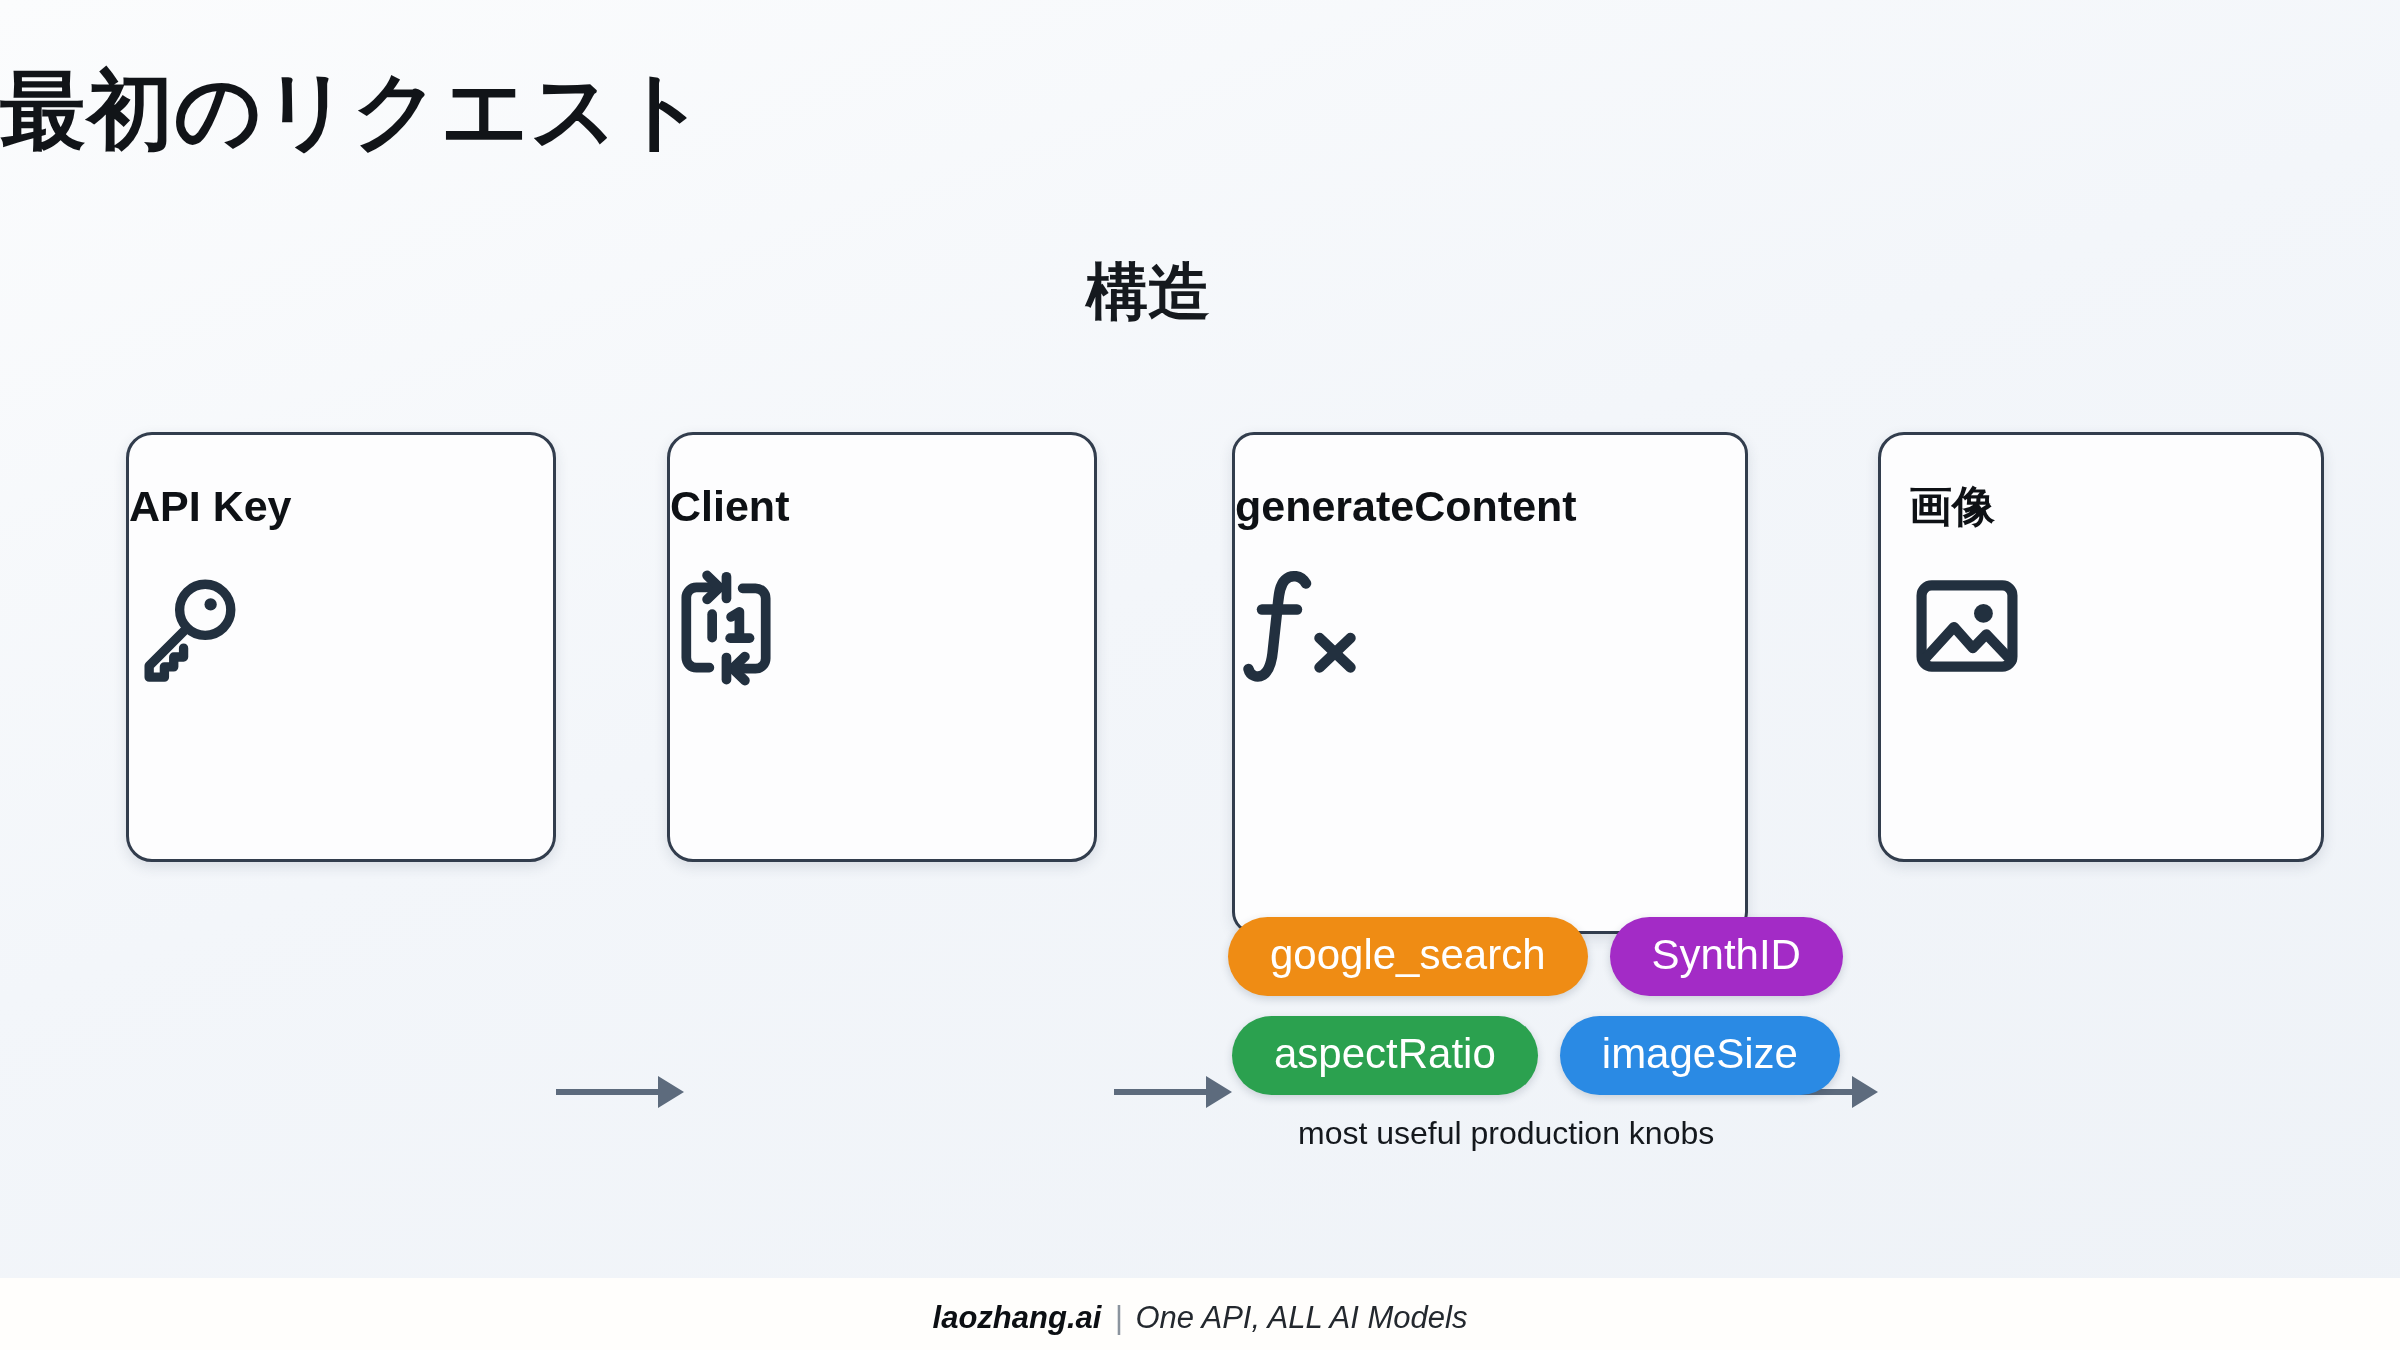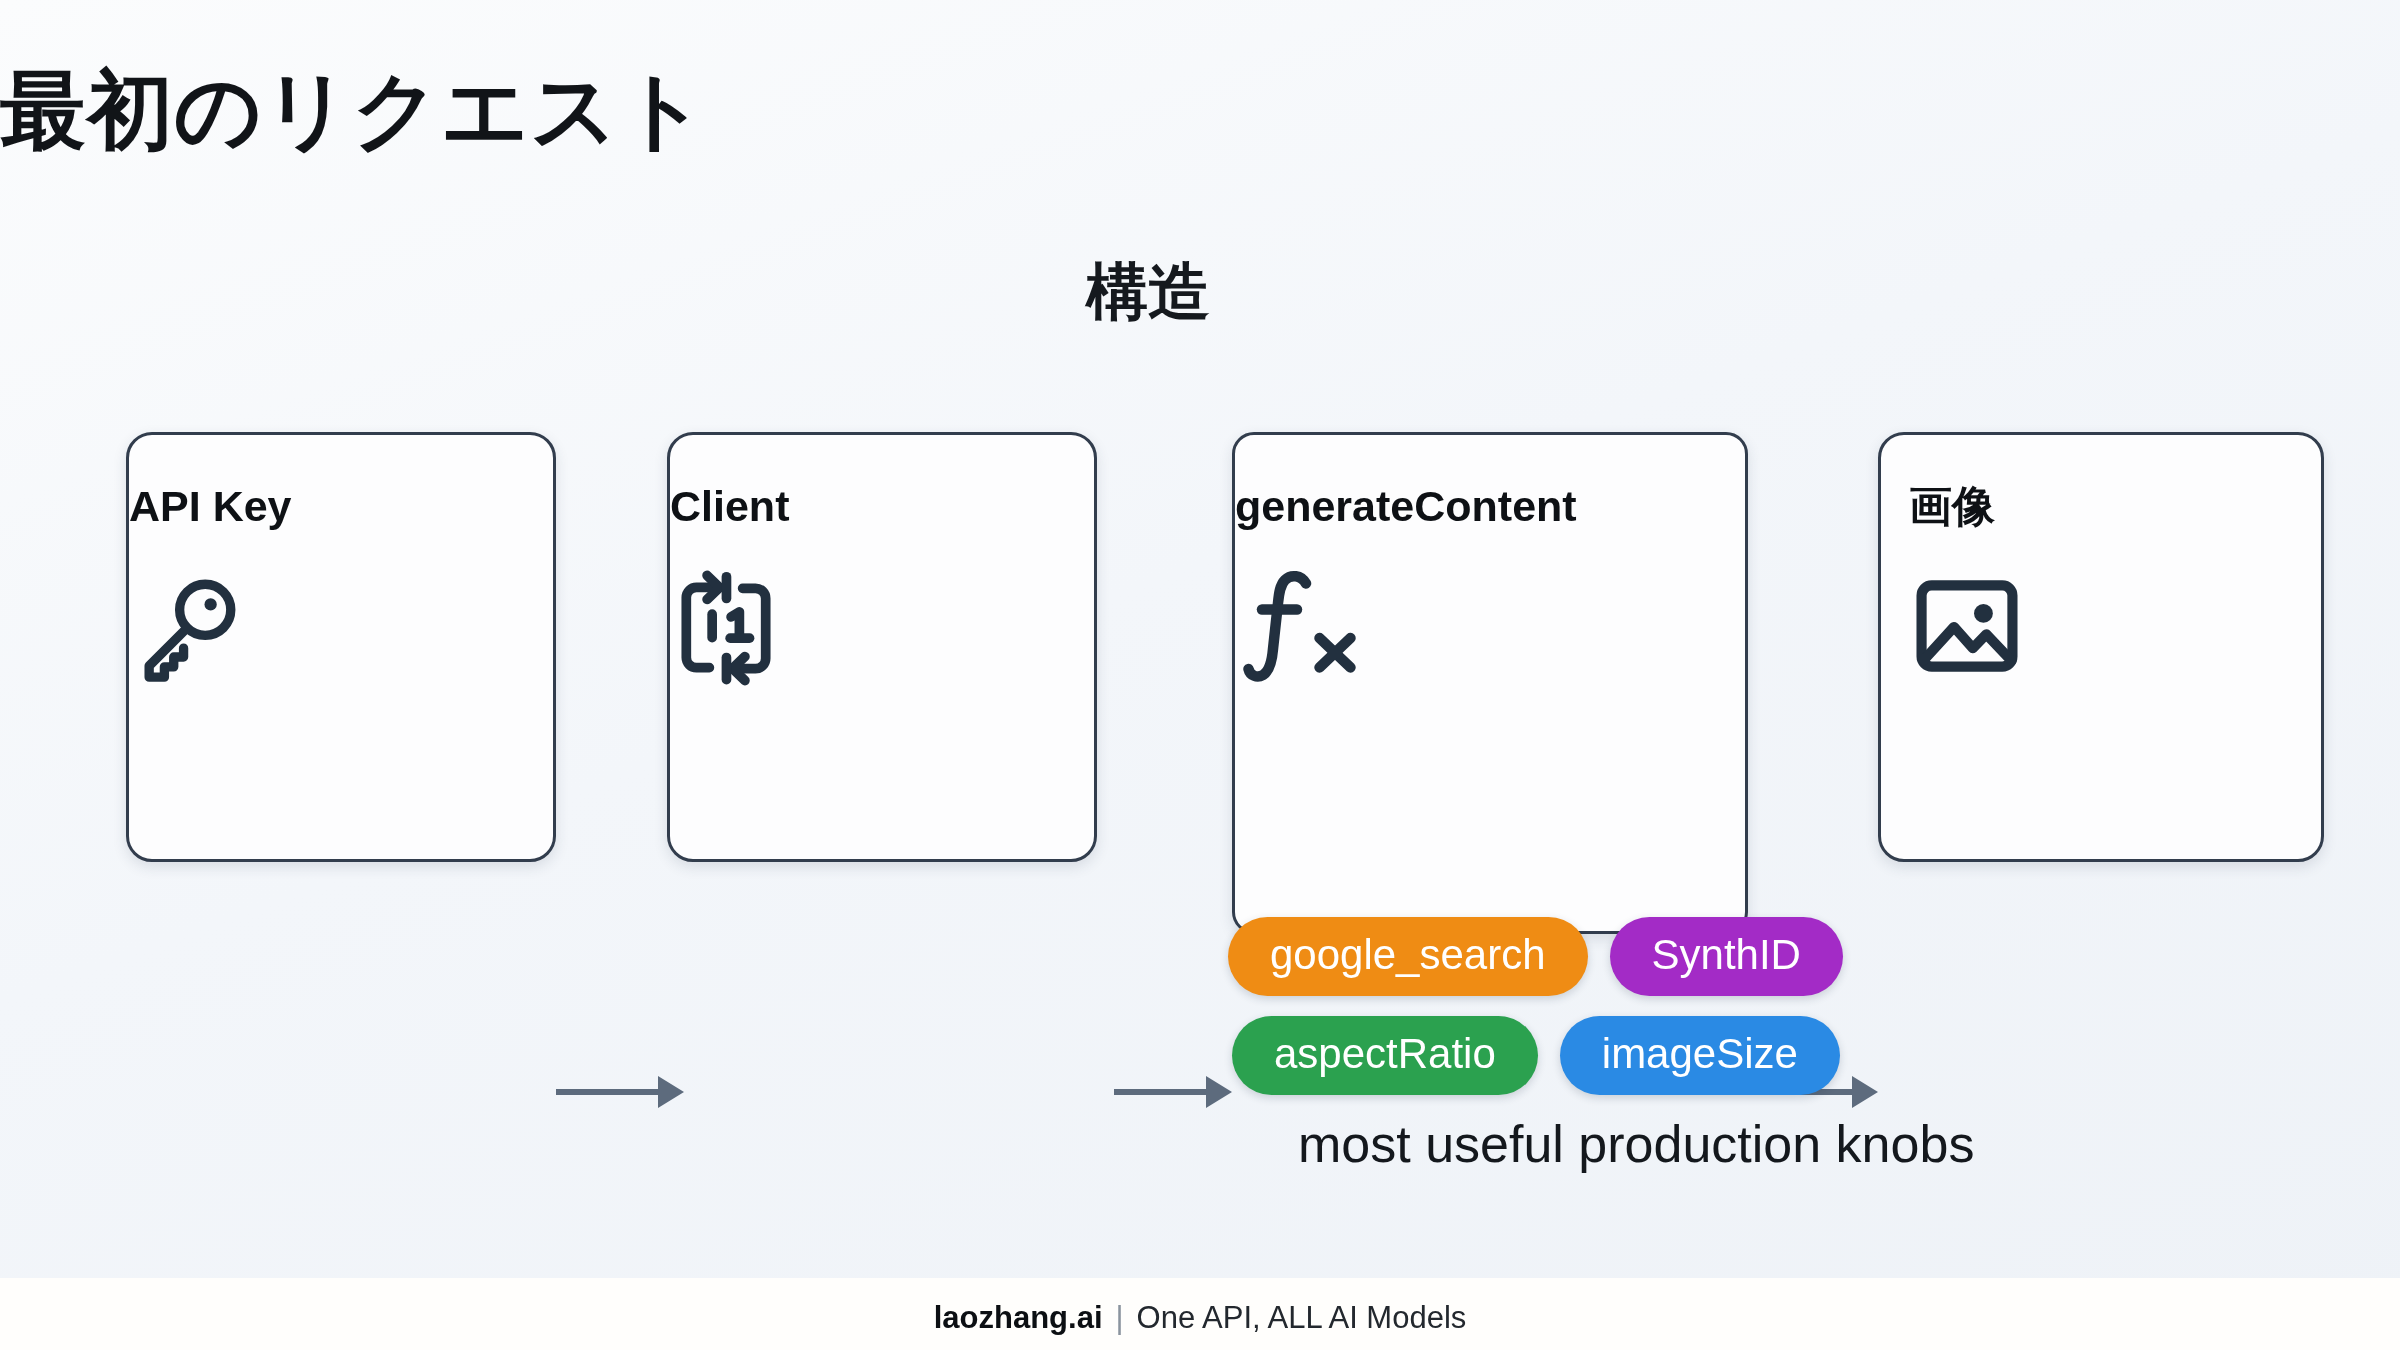--- a/index.html
+++ b/index.html
@@ -134,21 +134,21 @@
     font-size: 42px;
     font-weight: 400;
     padding: 14px 42px 18px 42px;
     line-height: 1.12;
     white-space: nowrap;
     box-shadow: 0 3px 8px rgba(30, 45, 65, 0.18);
   }
   .knobs-caption {
     margin-top: 14px;
     margin-left: 66px;
-    font-size: 52px;
+    font-size: 32px;
     color: #14181d;
     line-height: 1.15;
     white-space: nowrap;
   }
 
   
   .footer-band {
     position: absolute;
     left: 0;
     bottom: 0;
@@ -159,20 +159,21 @@
   .footer {
     position: absolute;
     left: 0;
     bottom: 14px;
     width: 2400px;
     text-align: center;
     font-size: 31px;
     color: #1b1f24;
     line-height: 1.2;
     white-space: nowrap;
+    font-style: italic;
   }
   .footer .brand { font-weight: 700; color: #0c0f13; }
   .footer .sep {
     display: inline-block;
     margin: 0 13px;
     color: #8b949e;
     font-weight: 300;
   }
   .footer .tag { font-weight: 400; color: #23282e; }
 </style>

